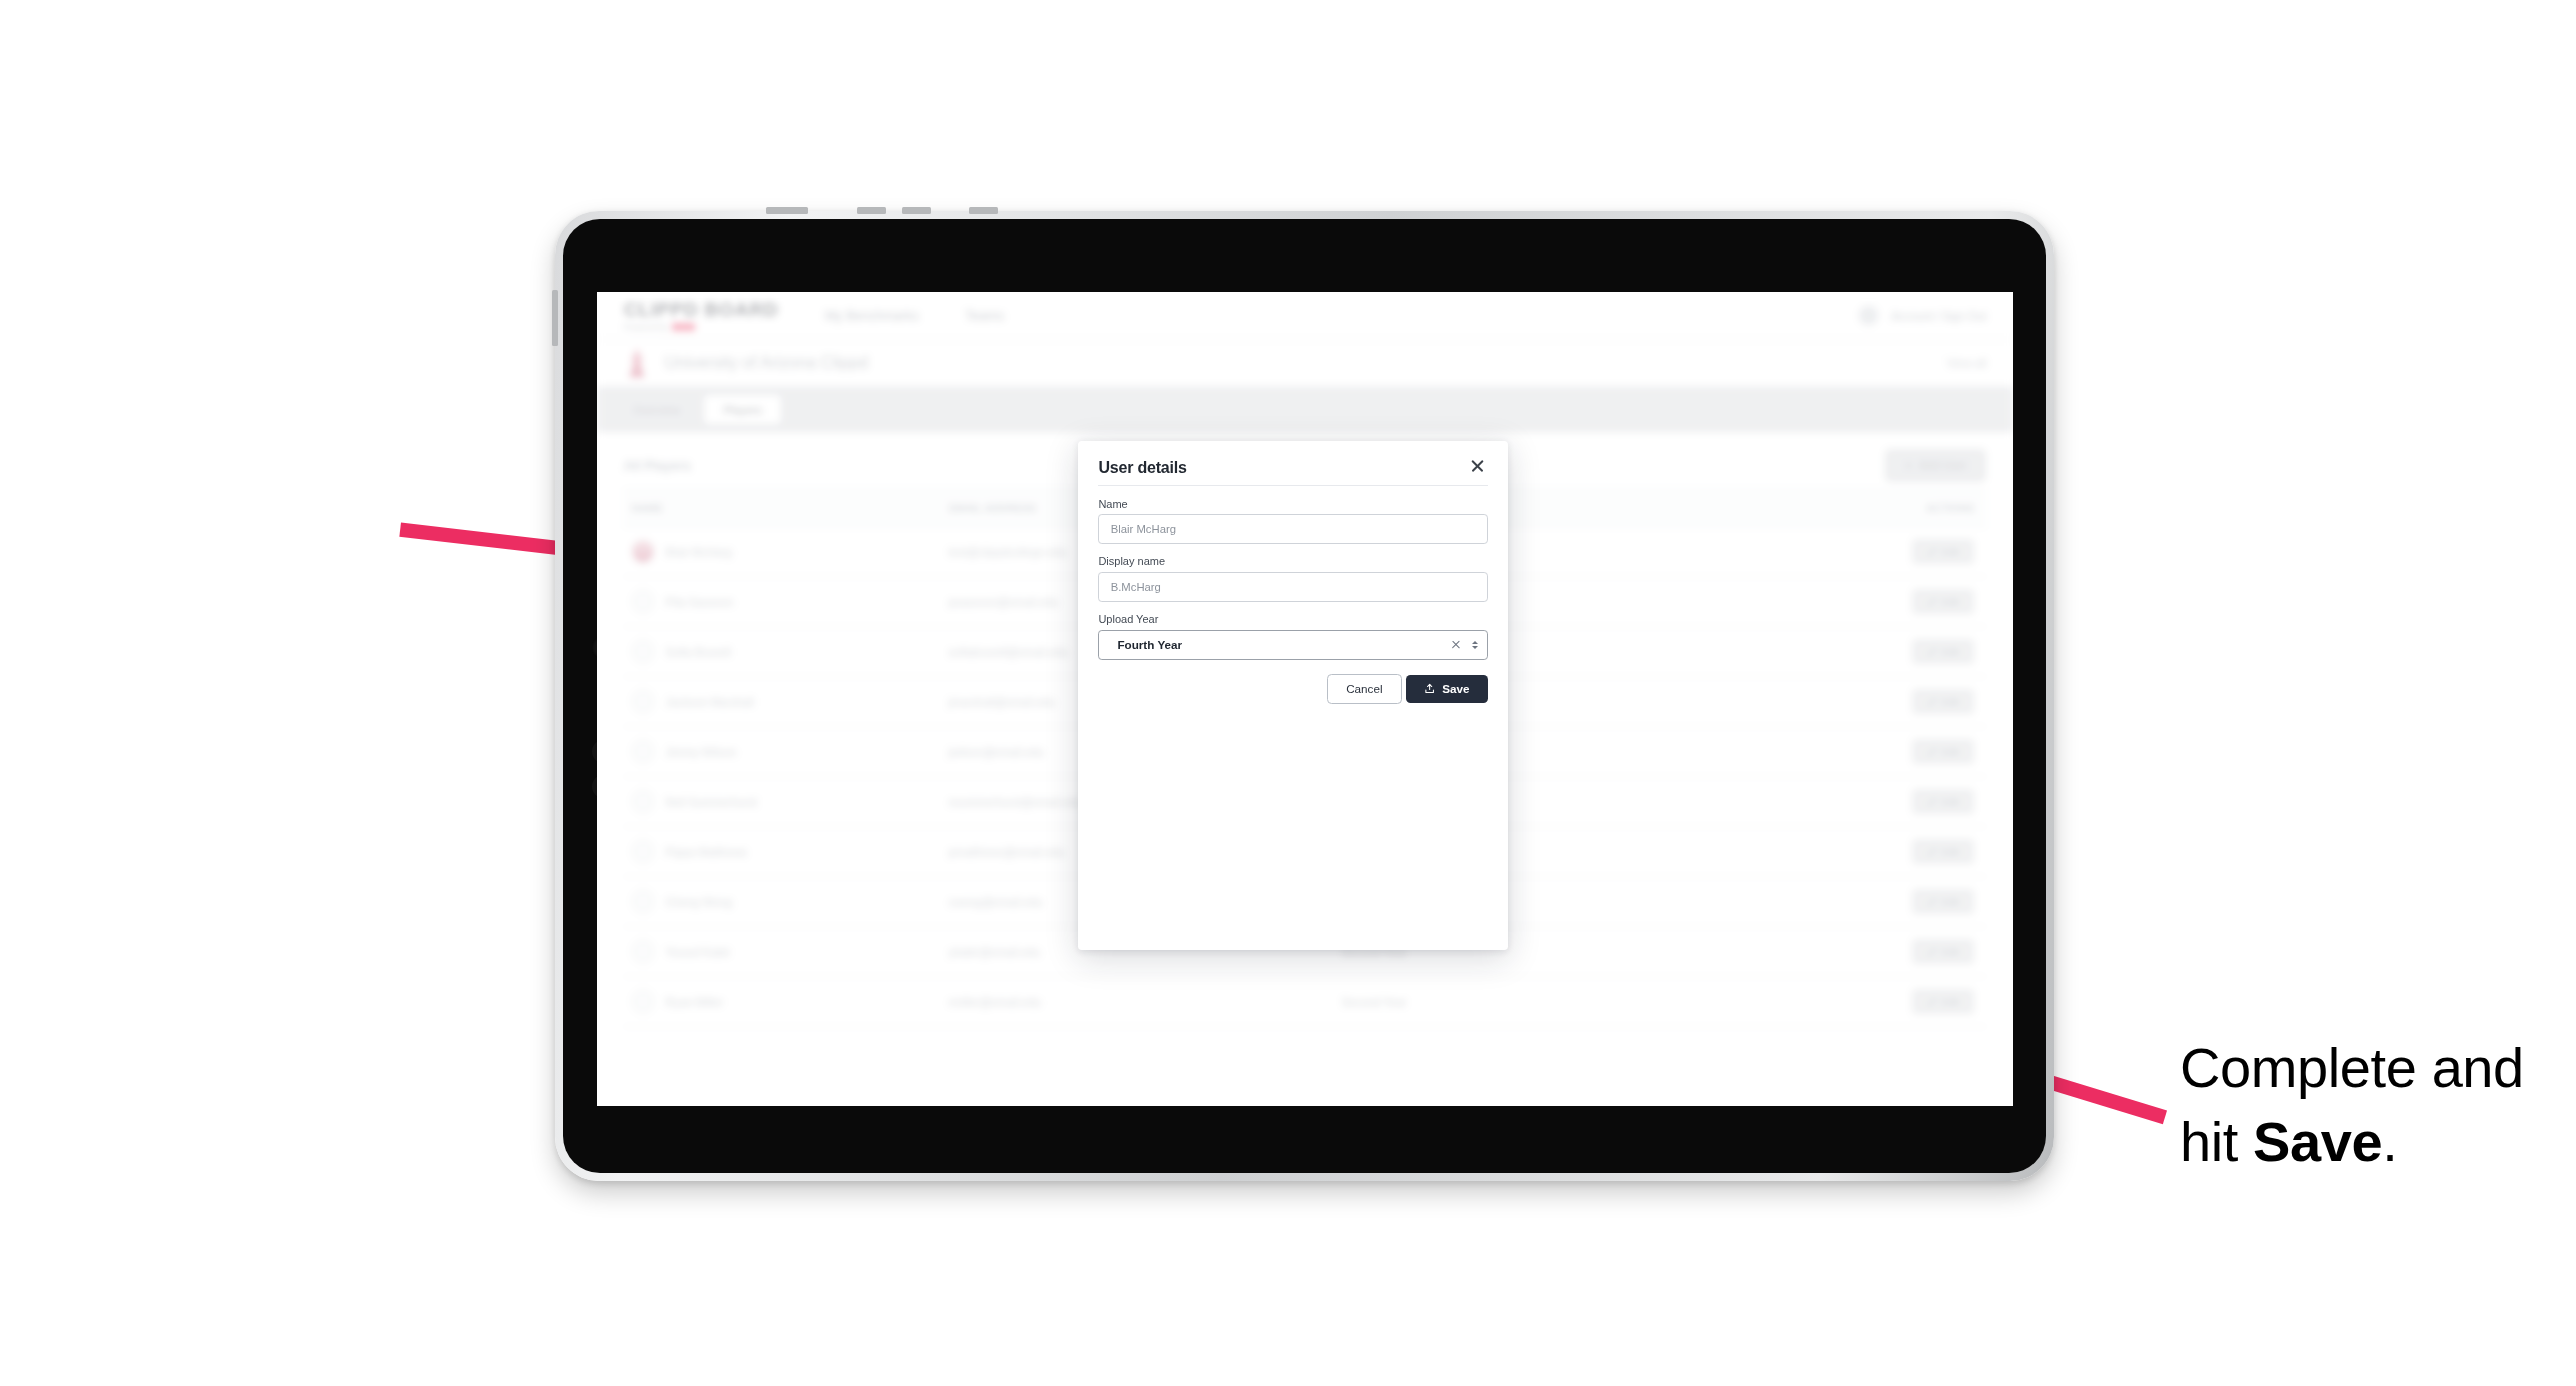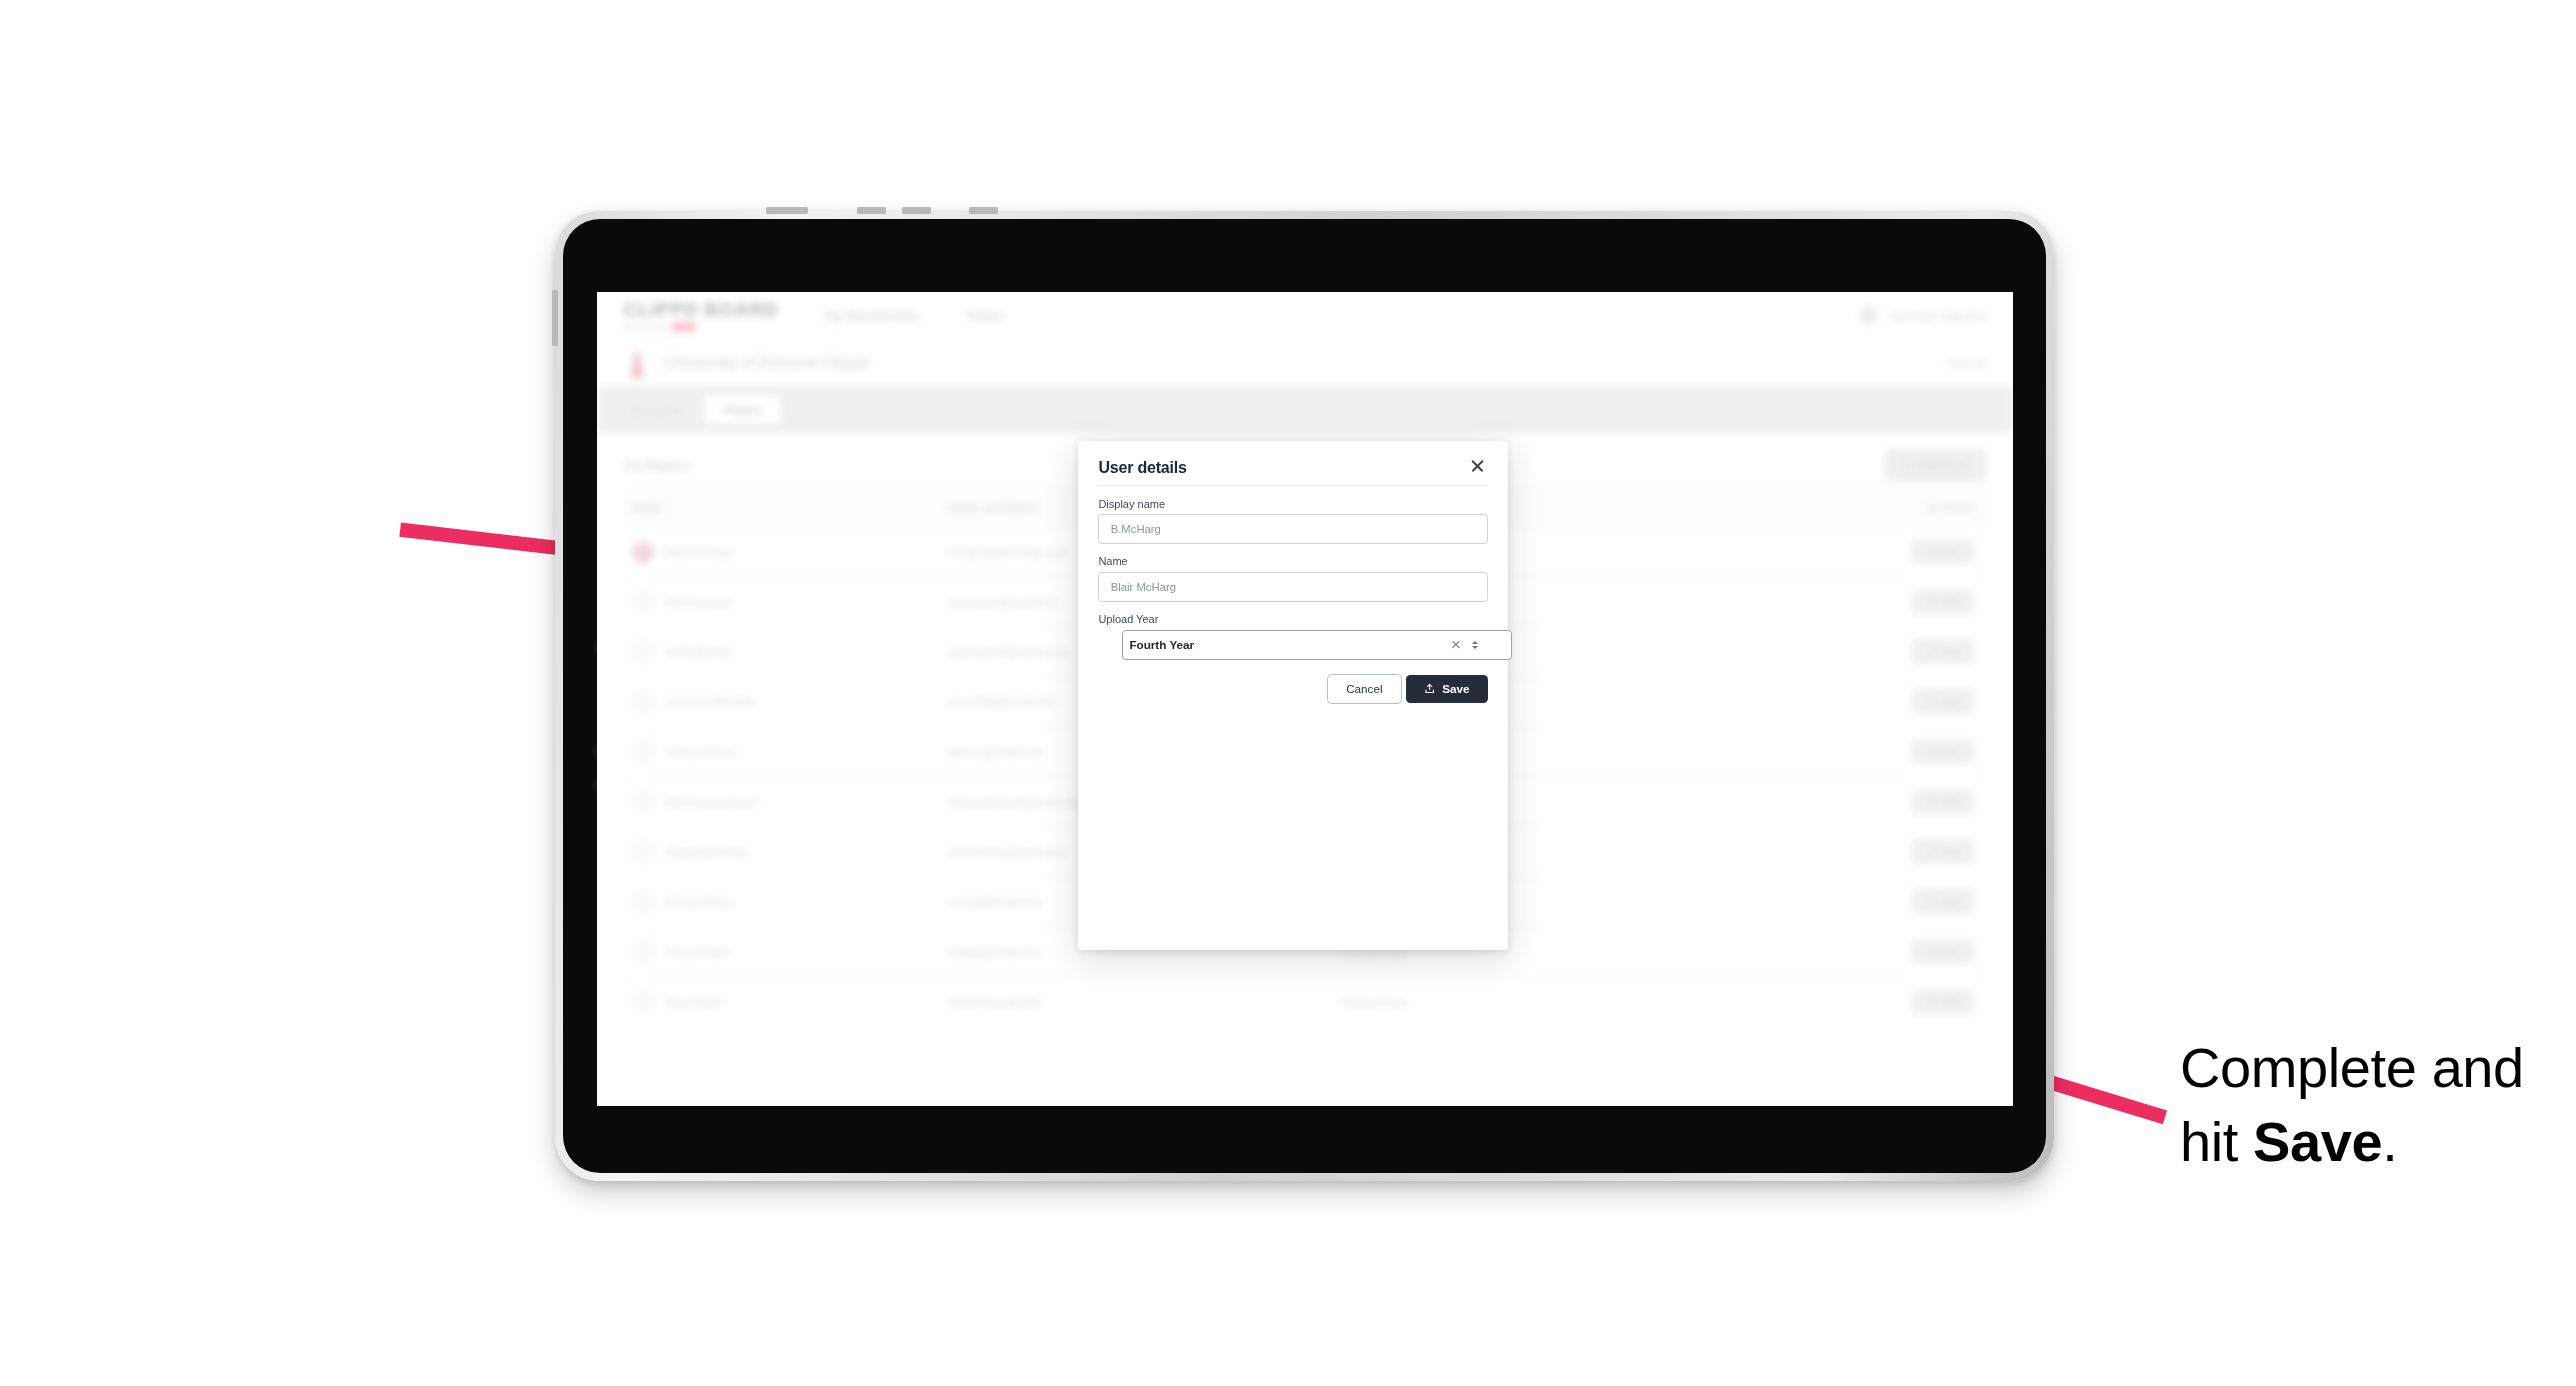--- a/index.html
+++ b/index.html
@@ -288,23 +288,23 @@
     background: #ffffff; padding: 0 11.3px;
     font-size: 11.3px; color: #8d939c;
     font-family: "Liberation Sans", sans-serif; outline: none;
   }
   .field-input::placeholder { color: #8d939c; }
 
   #select-wrapper { position: relative; }
   #select-display {
     width: 100%; height: 30px;
     border: 0.8px solid #9ba1a9; border-radius: 3.8px;
-    background: #ffffff; padding: 0 6px;
+    background: #ffffff; padding: 0 18px;
     display: flex; align-items: center;
-    font-size: 11.7px; color: #1f2630; font-weight: 600; cursor: pointer; margin-left: 24px;
+    font-size: 11.7px; color: #1f2630; font-weight: 600; cursor: pointer;
   }
   #select-controls {
     position: absolute; right: 9.8px; top: 0; height: 30px;
     display: flex; align-items: center; gap: 10.6px;
   }
   #select-clear { position: relative; width: 11.3px; height: 11.3px; cursor: pointer; }
   #select-clear::before, #select-clear::after {
     content: ""; position: absolute; left: 0.8px; top: 4.9px;
     width: 9.8px; height: 1.3px; background: #6d7480; border-radius: 0.8px;
   }
@@ -549,27 +549,27 @@
 
   <div id="modal">
 
     <div id="modal-header">
       <div id="modal-title">User details</div>
       <div id="modal-close"></div>
     </div>
 
 
     <div class="field-group">
+      <label class="field-label">Name</label>
+      <input class="field-input" type="text" value="Blair McHarg" style="">
+    </div>
+
+    <div class="field-group">
       <label class="field-label">Display name</label>
       <input class="field-input" type="text" value="B.McHarg" style="">
-    </div>
-
-    <div class="field-group">
-      <label class="field-label">Name</label>
-      <input class="field-input" type="text" value="Blair McHarg" style="">
     </div>
 
 
     <div class="field-group">
       <label class="field-label">Upload Year</label>
       <div id="select-wrapper">
         <div id="select-display">
           <span>Fourth Year</span>
         </div>
         <div id="select-controls">

